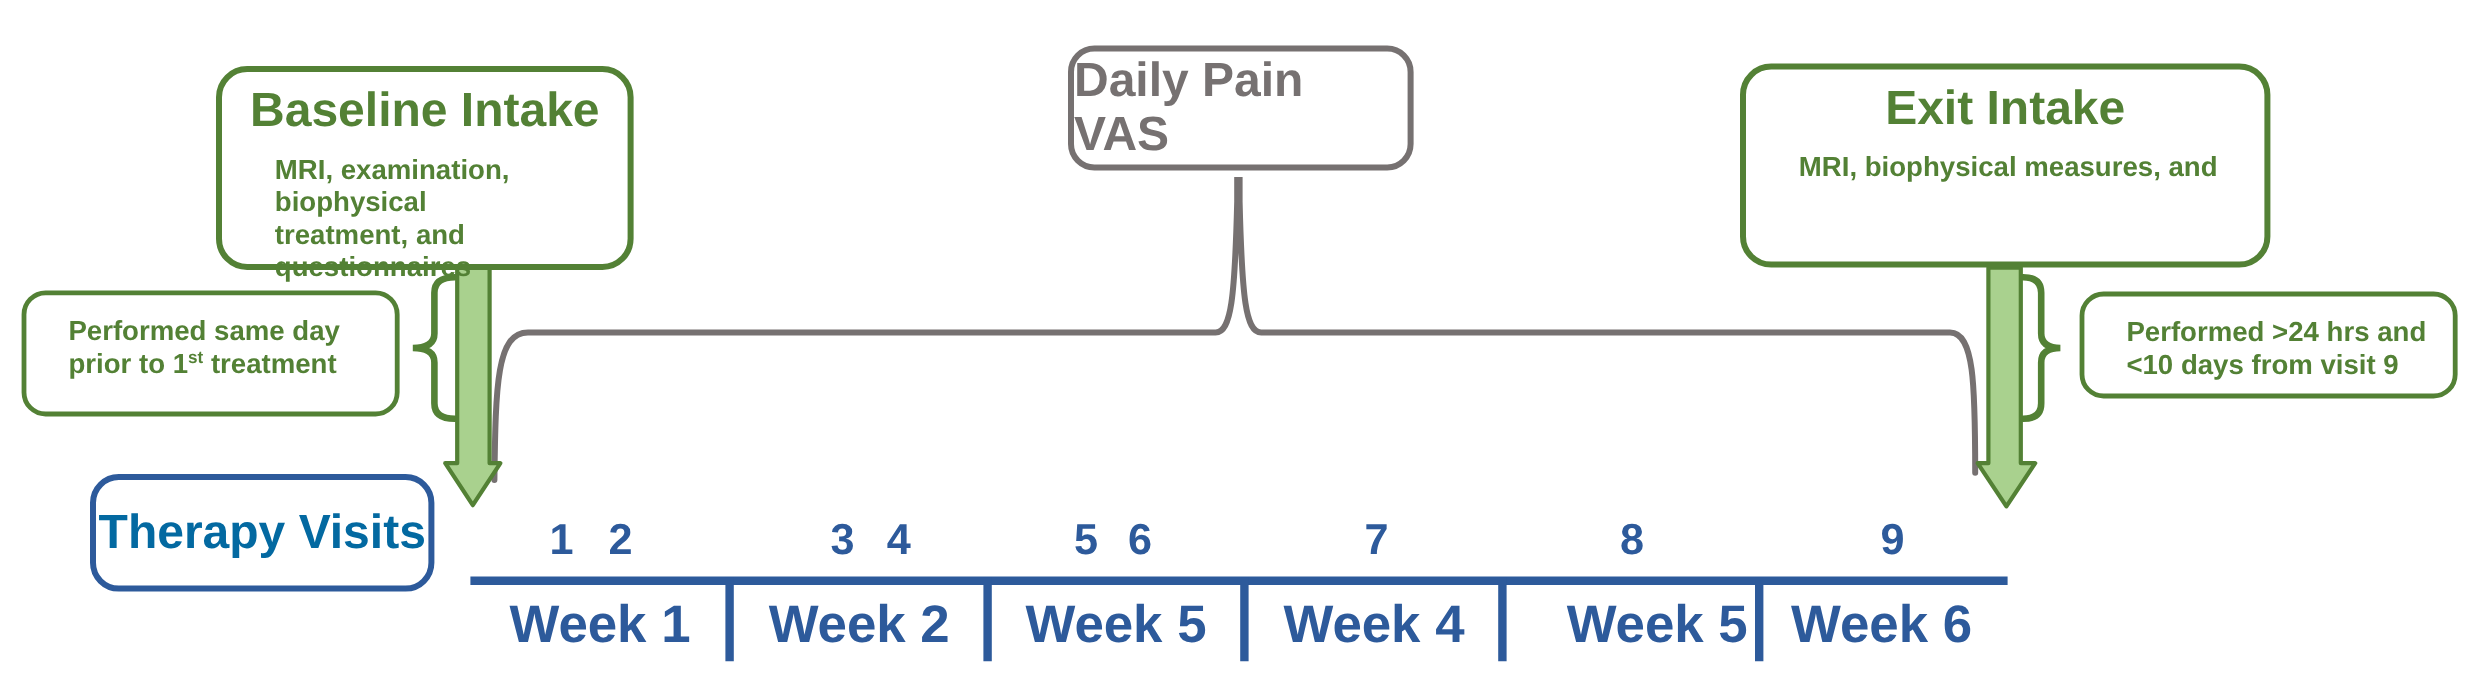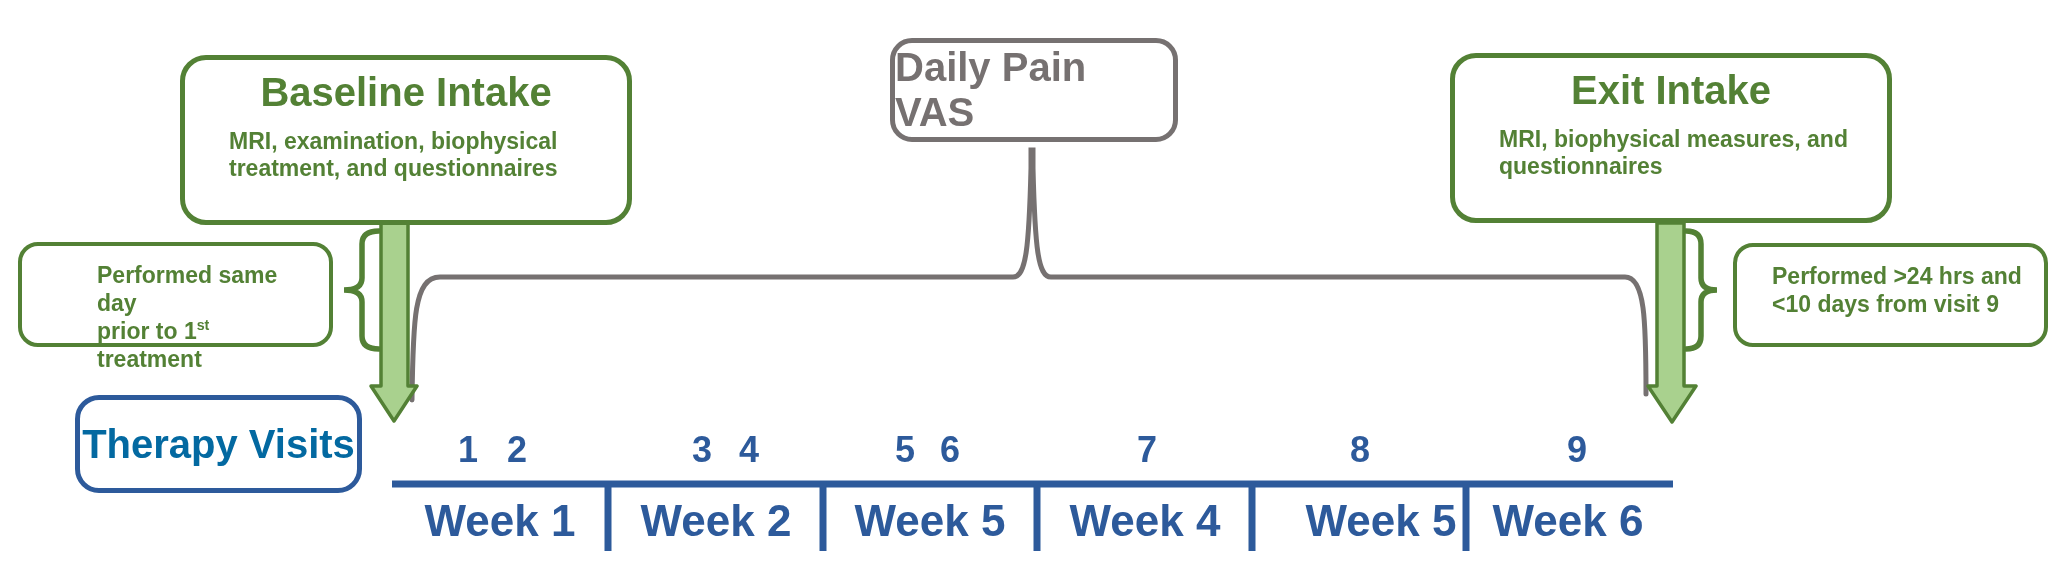--- a/index.html
+++ b/index.html
@@ -52,48 +52,47 @@
     <path d="M 1657 223 L 1657 386 L 1648 386 L 1672 422 L 1696 386 L 1684 386 L 1684 223 Z" fill="#a9d18e" stroke="#538135" stroke-width="3.5" stroke-linejoin="round"></path>
 
     <line x1="392" y1="484" x2="1673" y2="484" stroke="#2d5a9b" stroke-width="7"></line>
     <line x1="608" y1="481" x2="608" y2="551" stroke="#2d5a9b" stroke-width="7"></line>
     <line x1="823" y1="481" x2="823" y2="551" stroke="#2d5a9b" stroke-width="7"></line>
     <line x1="1037" y1="481" x2="1037" y2="551" stroke="#2d5a9b" stroke-width="7"></line>
     <line x1="1252" y1="481" x2="1252" y2="551" stroke="#2d5a9b" stroke-width="7"></line>
     <line x1="1466" y1="481" x2="1466" y2="551" stroke="#2d5a9b" stroke-width="7"></line>
   </svg>
 
-  <div class="abs gbox" style="left:180px;top:55px;width:452px;height:170px;">
+  <div class="abs gbox" style="left:180px;top:55px;width:348px;height:170px;">
     <div class="box-title">Baseline Intake</div>
     <div class="box-body">
       <div>MRI, examination, biophysical</div>
       <div>treatment, and questionnaires</div>
     </div>
   </div>
 
   <div class="abs graybox" style="left:890px;top:38px;width:288px;height:104px;justify-content:center;">
     <div class="big-title">Daily Pain VAS</div>
   </div>
 
   <div class="abs gbox" style="left:1450px;top:53px;width:442px;height:170px;">
     <div class="box-title">Exit Intake</div>
     <div class="box-body">
       <div>MRI, biophysical measures, and</div>
-      <div>questionnaires</div>
     </div>
   </div>
 
-  <div class="abs notebox" style="left:18px;top:242px;width:315px;height:105px;padding-left:40px;">
+  <div class="abs notebox" style="left:18px;top:242px;width:315px;height:105px;">
     <div class="note-text">
       <div>Performed same day</div>
       <div><span>prior to 1</span><sup class="st">st</sup><span> treatment</span></div>
     </div>
   </div>
 
-  <div class="abs notebox" style="left:1733px;top:243px;width:315px;height:104px;">
+  <div class="abs notebox" style="left:1733px;top:243px;width:315px;height:89px;">
     <div class="note-text">
       <div>Performed &gt;24 hrs and</div>
       <div>&lt;10 days from visit 9</div>
     </div>
   </div>
 
   <div class="abs bluebox" style="left:75px;top:395px;width:287px;height:98px;">
     <div class="big-title">Therapy Visits</div>
   </div>
 

